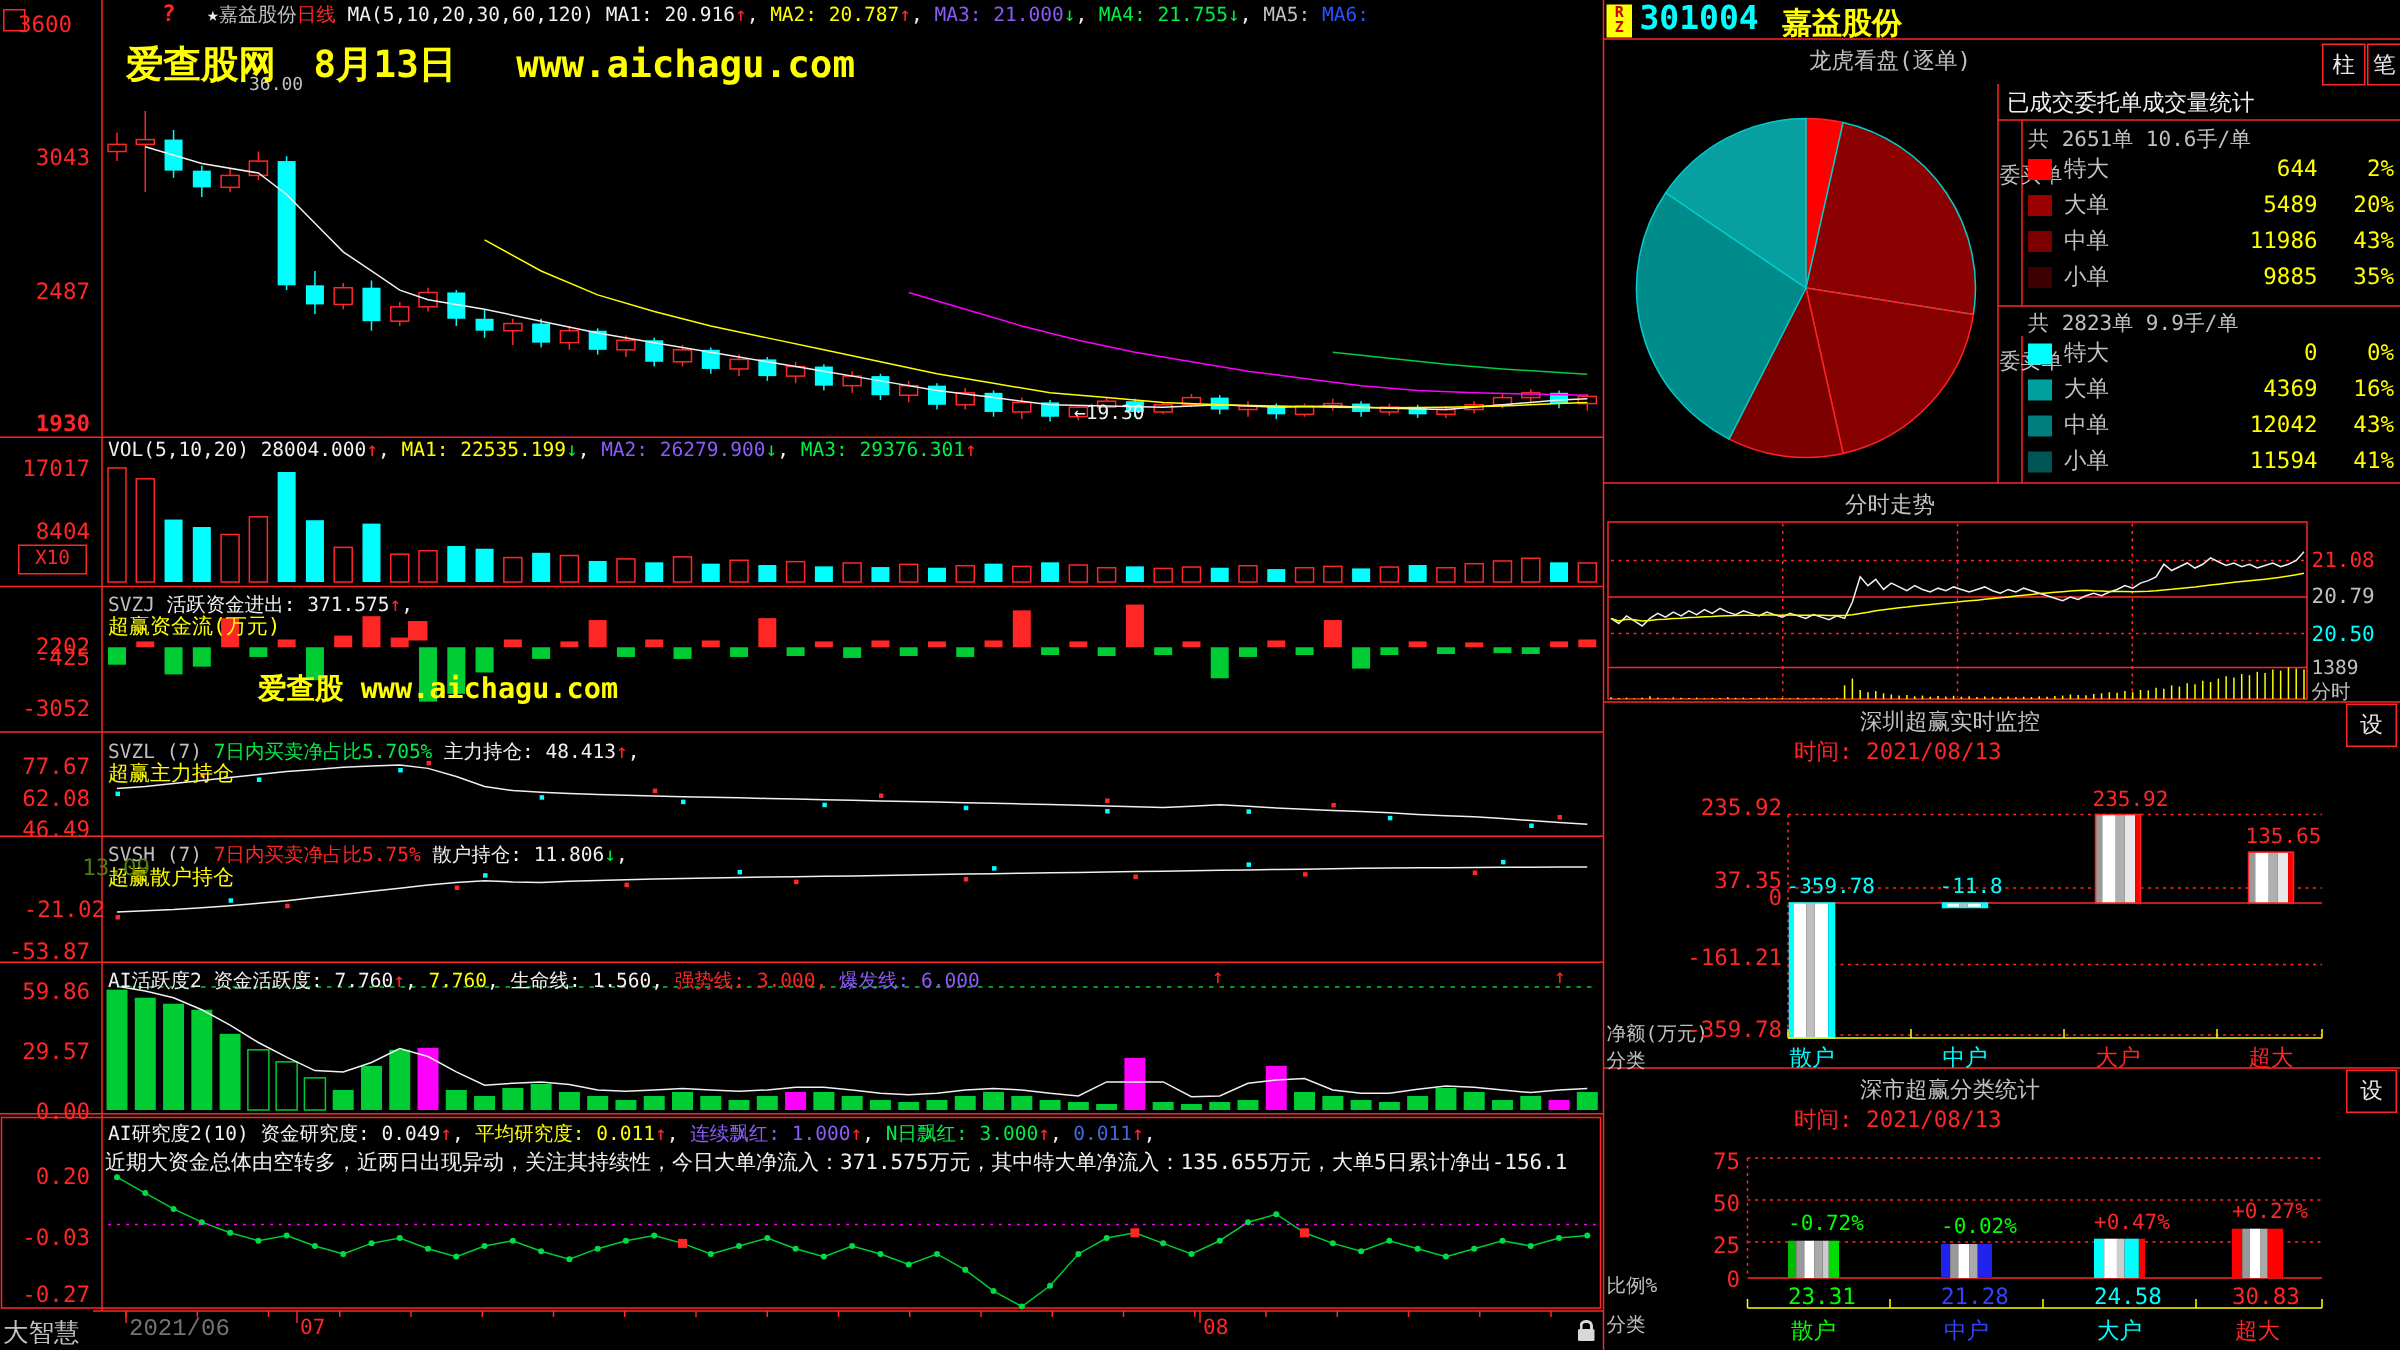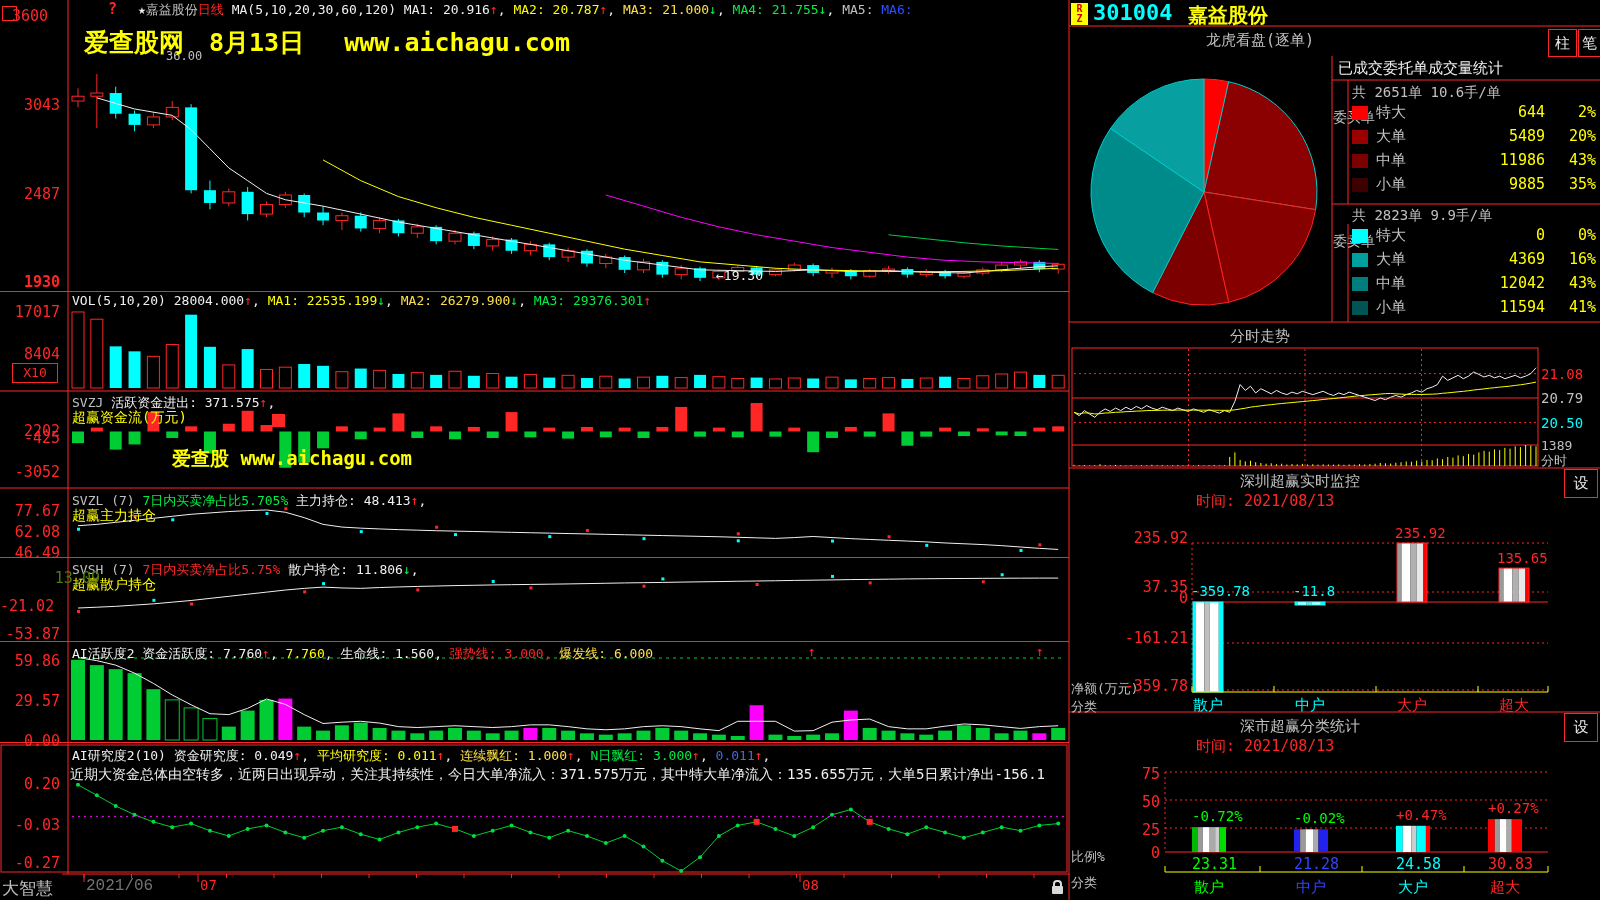--- a/index.html
+++ b/index.html
@@ -1,19 +1,19 @@
 <!DOCTYPE html>
 <html><head>
 <meta charset="utf-8">
 <style>
   html,body{margin:0;padding:0;background:#000;width:1600px;height:900px;overflow:hidden;
     font-family:"DejaVu Sans Mono","DejaVu Sans",monospace;}
   .abs{position:absolute;white-space:nowrap;z-index:2;}
   .white{color:#f0f0f0}.gray{color:#c0c0c0}.red{color:#ff2626}.green{color:#00ee44}
-  .yellow{color:#ffff00}.magenta{color:#fde047}.cyan{color:#00ffff}.blue{color:#2952ff}
+  .yellow{color:#ffff00}.magenta{color:#8b5cf6}.cyan{color:#00ffff}.blue{color:#2952ff}
   .blue2{color:#4169e1}
   .hdr{font-size:13px;letter-spacing:0px;}
   .sub{font-size:14px;color:#ffff00;}
   #chart-svg{position:absolute;left:0;top:0;z-index:1;}
   .btn{border:1px solid #ff2626;color:#e8e8e8;text-align:center;font-size:15px;line-height:26px;background:#000;}
   .vert{width:16px;line-height:19px;font-size:14px;color:#c0c0c0;word-break:break-all;}
   .wm{font-weight:bold;color:#ffff00;}
   .badge{background:#ffff00;color:#cc0000;font-size:10px;line-height:10px;font-weight:bold;text-align:center;width:17px;padding-top:1px;}
   .lock{width:11px;height:8px;background:#d8d8d8;border-radius:1px;}
   .lock:before{content:"";display:block;width:5px;height:5px;border:2px solid #d8d8d8;border-bottom:none;border-radius:4px 4px 0 0;margin:-6px 0 0 1px;}
@@ -677,21 +677,21 @@
 <div class="abs" style="left: 0px; top: 273px; font-size: 15px; color: rgb(255, 38, 38); width: 60px; text-align: right; font-weight: bold;">1930</div>
 <div class="abs" style="left: 0px; top: 303px; font-size: 15px; color: rgb(255, 38, 38); width: 60px; text-align: right;">17017</div>
 <div class="abs" style="left: 0px; top: 345px; font-size: 15px; color: rgb(255, 38, 38); width: 60px; text-align: right;">8404</div>
 <div class="abs" style="left: 0px; top: 395px; font-size: 15px; color: rgb(255, 38, 38); width: 60px; text-align: right; margin-top: 27px;">2202</div>
 <div class="abs" style="left: 0px; top: 429px; font-size: 15px; color: rgb(255, 38, 38); width: 60px; text-align: right;">-425</div>
 <div class="abs" style="left: 0px; top: 463px; font-size: 15px; color: rgb(255, 38, 38); width: 60px; text-align: right;">-3052</div>
 <div class="abs" style="left: 0px; top: 502px; font-size: 15px; color: rgb(255, 38, 38); width: 60px; text-align: right;">77.67</div>
 <div class="abs" style="left: 0px; top: 523px; font-size: 15px; color: rgb(255, 38, 38); width: 60px; text-align: right;">62.08</div>
 <div class="abs" style="left: 0px; top: 544px; font-size: 15px; color: rgb(255, 38, 38); width: 60px; text-align: right;">46.49</div>
 <div class="abs" style="left: 0px; top: 569px; font-size: 15px; color: #4d7c0f; width: 60px; text-align: right; padding-left: 40px;">13.09</div>
-<div class="abs" style="left: 0px; top: 597px; font-size: 15px; color: rgb(255, 38, 38); width: 60px; ">-21.02</div>
+<div class="abs" style="left: 0px; top: 597px; font-size: 15px; color: rgb(255, 38, 38); width: 60px; text-align: right; padding-left: 10px;">-21.02</div>
 <div class="abs" style="left: 0px; top: 625px; font-size: 15px; color: rgb(255, 38, 38); width: 60px; text-align: right;">-53.87</div>
 <div class="abs" style="left: 0px; top: 652px; font-size: 15px; color: rgb(255, 38, 38); width: 60px; text-align: right;">59.86</div>
 <div class="abs" style="left: 0px; top: 692px; font-size: 15px; color: rgb(255, 38, 38); width: 60px; text-align: right;">29.57</div>
 <div class="abs" style="left: 0px; top: 732px; font-size: 15px; color: rgb(255, 38, 38); width: 60px; text-align: right;">0.00</div>
 <div class="abs" style="left: 0px; top: 775px; font-size: 15px; color: rgb(255, 38, 38); width: 60px; text-align: right;">0.20</div>
 <div class="abs" style="left: 0px; top: 816px; font-size: 15px; color: rgb(255, 38, 38); width: 60px; text-align: right;">-0.03</div>
 <div class="abs" style="left: 0px; top: 854px; font-size: 15px; color: rgb(255, 38, 38); width: 60px; text-align: right;">-0.27</div>
 <div class="abs" style="left: 86px; top: 877px; font-size: 16px; color: #737373; font-family: Liberation Mono, monospace;">2021/06</div>
 <div class="abs" style="left: 200px; top: 877px; font-size: 14px; color: rgb(255, 38, 38); text-align: right;">07</div>
 <div class="abs" style="left: 802px; top: 877px; font-size: 14px; color: rgb(255, 38, 38);">08</div>

